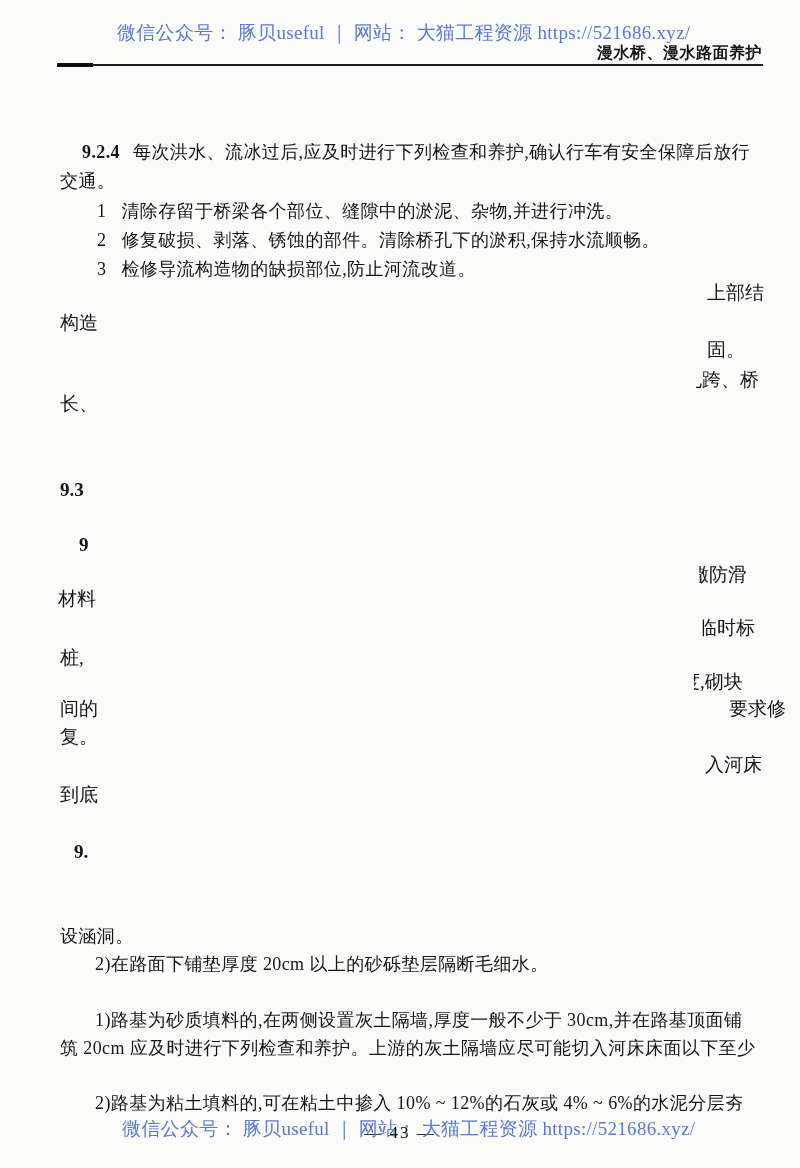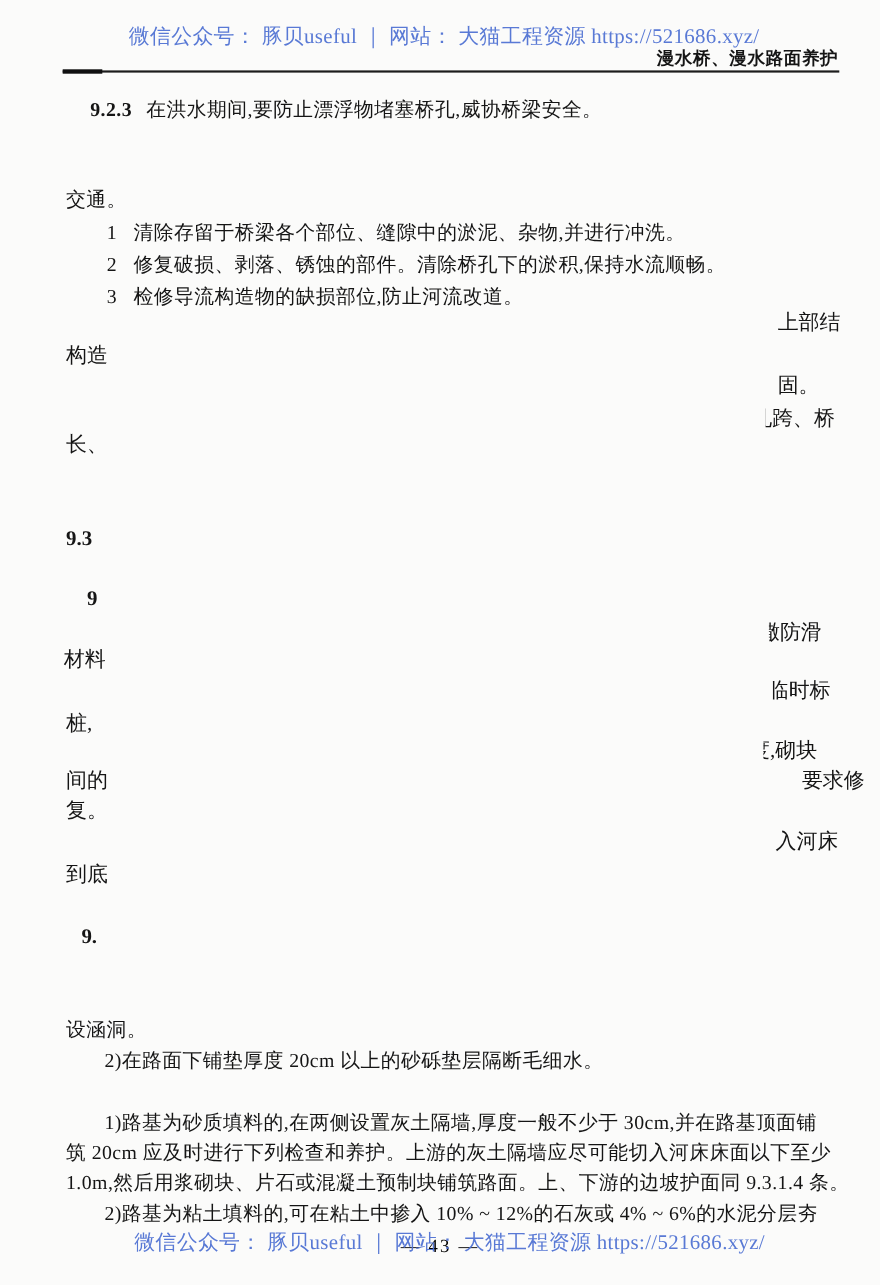--- a/index.html
+++ b/index.html
@@ -93,24 +93,24 @@
 </head>
 <body>
 
 <div class="page">
 
   <div class="wm wm-top">微信公众号： 豚贝useful ｜ 网站： 大猫工程资源 https://521686.xyz/</div>
 
   <div class="running-title">漫水桥、漫水路面养护</div>
   <div class="rule"></div>
 
-  <div class="bodyline t-923 ind-num">
-    <span class="b">9.2.3</span><span class="gap"></span><span>在洪水期间,要防止漂浮物堵塞桥孔,威协桥梁安全。</span>
+
+  <div class="bodyline t-924a ind-num">
+    <span class="b">9.2.4</span><span class="gap"></span><span>每次洪水、流冰过后,应及时进行下列检查和养护,确认行车有安全保障后放行</span>
   </div>
-
   <div class="bodyline t-924b">
     <span>交通。</span>
   </div>
 
   <div class="bodyline t-li1 ind-list">
     <span>1</span><span class="gap-sm"></span><span>清除存留于桥梁各个部位、缝隙中的淤泥、杂物,并进行冲洗。</span>
   </div>
   <div class="bodyline t-li2 ind-list">
     <span>2</span><span class="gap-sm"></span><span>修复破损、剥落、锈蚀的部件。清除桥孔下的淤积,保持水流顺畅。</span>
   </div>
@@ -134,20 +134,19 @@
   <div class="fr f13">要求修</div>
   <div class="fr f14">复。</div>
   <div class="fr f15">入河床</div>
   <div class="fr f16 clip">到底</div>
   <div class="fr f17 b">9.</div>
 
   <div class="bl bl1">设涵洞。</div>
   <div class="bl bl2 ind">2)在路面下铺垫厚度 20cm 以上的砂砾垫层隔断毛细水。</div>
   <div class="bl bl4 ind">1)路基为砂质填料的,在两侧设置灰土隔墙,厚度一般不少于 30cm,并在路基顶面铺</div>
   <div class="bl bl5">筑 20cm 应及时进行下列检查和养护。上游的灰土隔墙应尽可能切入河床床面以下至少</div>
-  <div class="bl bl6">1.0m,然后用浆砌块、片石或混凝土预制块铺筑路面。上、下游的边坡护面同 9.3.1.4 条。</div>
   <div class="bl bl7 ind">2)路基为粘土填料的,可在粘土中掺入 10% ~ 12%的石灰或 4% ~ 6%的水泥分层夯</div>
 
   <div class="pagenum">— 43 —</div>
 
   <div class="wm wm-bot">微信公众号： 豚贝useful ｜ 网站： 大猫工程资源 https://521686.xyz/</div>
 
 </div>
 
 </body></html>

